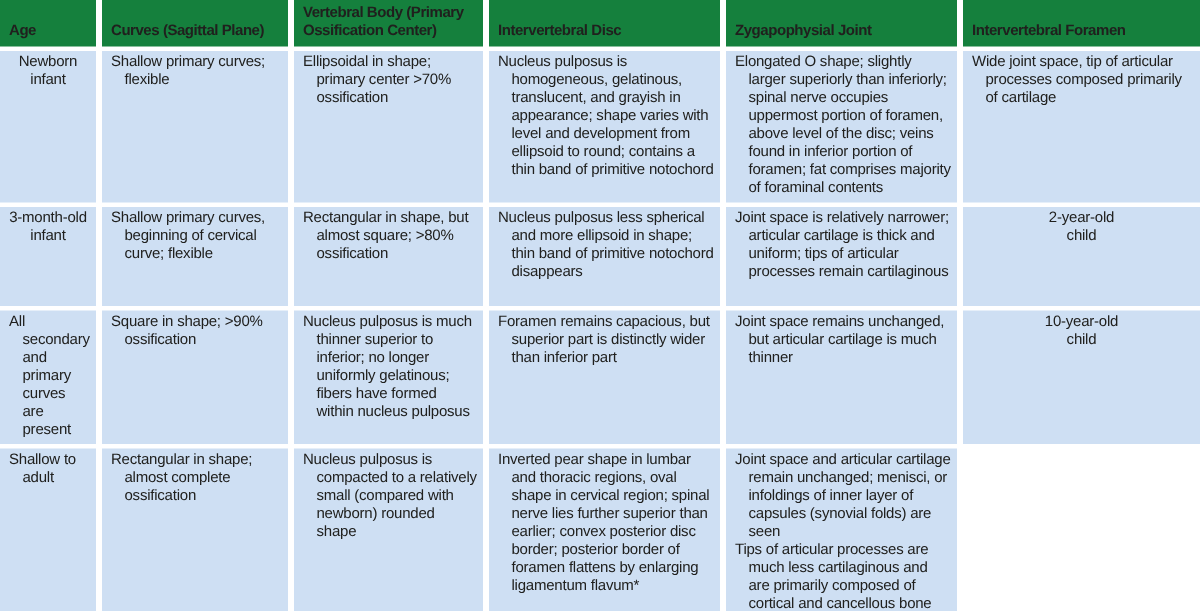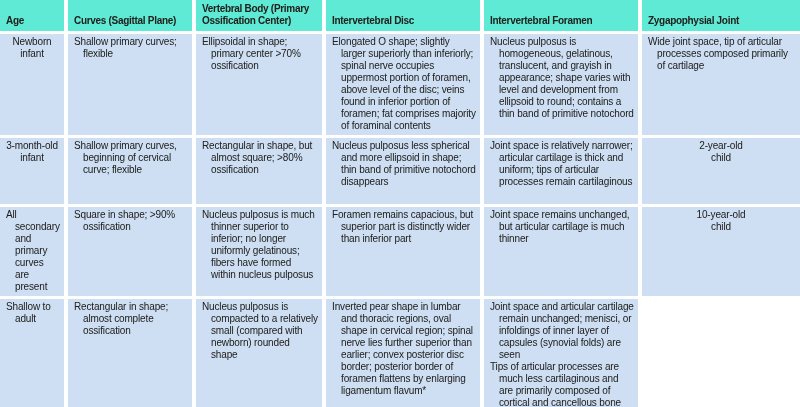--- a/index.html
+++ b/index.html
@@ -19,21 +19,21 @@
     grid-template-columns: 64px 124px 126px 154px 154px 158px;
     grid-template-rows: minmax(30px, auto)
                         minmax(90px, auto)
                         minmax(66px, auto)
                         minmax(62px, auto)
                         minmax(130px, auto);
     column-gap: 4px;
     row-gap: 3px;
   }
   .hcell {
-    background: #5eead4;
+    background: #15803d;
     font-size: 10px;
     font-weight: bold;
     line-height: 12px;
     letter-spacing: -0.3px;
     display: flex;
     align-items: flex-end;
     padding: 3px 3px 4px 6px;
     box-sizing: border-box;
   }
   .cell {
@@ -59,36 +59,36 @@
 </head>
 <body>
 
 <div class="page">
   <div class="tbl">
 
     <div class="hcell">Age</div>
     <div class="hcell">Curves (Sagittal Plane)</div>
     <div class="hcell">Vertebral Body (Primary Ossification Center)</div>
     <div class="hcell">Intervertebral Disc</div>
+    <div class="hcell">Zygapophysial Joint</div>
     <div class="hcell">Intervertebral Foramen</div>
-    <div class="hcell">Zygapophysial Joint</div>
 
     <div class="cell age">Newborn
 infant</div>
     <div class="cell">
       <p>Shallow primary curves; flexible</p>
     </div>
     <div class="cell">
       <p>Ellipsoidal in shape; primary center &gt;70% ossification</p>
     </div>
     <div class="cell">
-      <p>Elongated O shape; slightly larger superiorly than inferiorly; spinal nerve occupies uppermost portion of foramen, above level of the disc; veins found in inferior portion of foramen; fat comprises majority of foraminal contents</p>
+      <p>Nucleus pulposus is homogeneous, gelatinous, translucent, and grayish in appearance; shape varies with level and development from ellipsoid to round; contains a thin band of primitive notochord</p>
     </div>
     <div class="cell">
-      <p>Nucleus pulposus is homogeneous, gelatinous, translucent, and grayish in appearance; shape varies with level and development from ellipsoid to round; contains a thin band of primitive notochord</p>
+      <p>Elongated O shape; slightly larger superiorly than inferiorly; spinal nerve occupies uppermost portion of foramen, above level of the disc; veins found in inferior portion of foramen; fat comprises majority of foraminal contents</p>
     </div>
     <div class="cell">
       <p>Wide joint space, tip of articular processes composed primarily of cartilage</p>
     </div>
 
     <div class="cell age">3-month-old
 infant</div>
     <div class="cell">
       <p>Shallow primary curves, beginning of cervical curve; flexible</p>
     </div>

